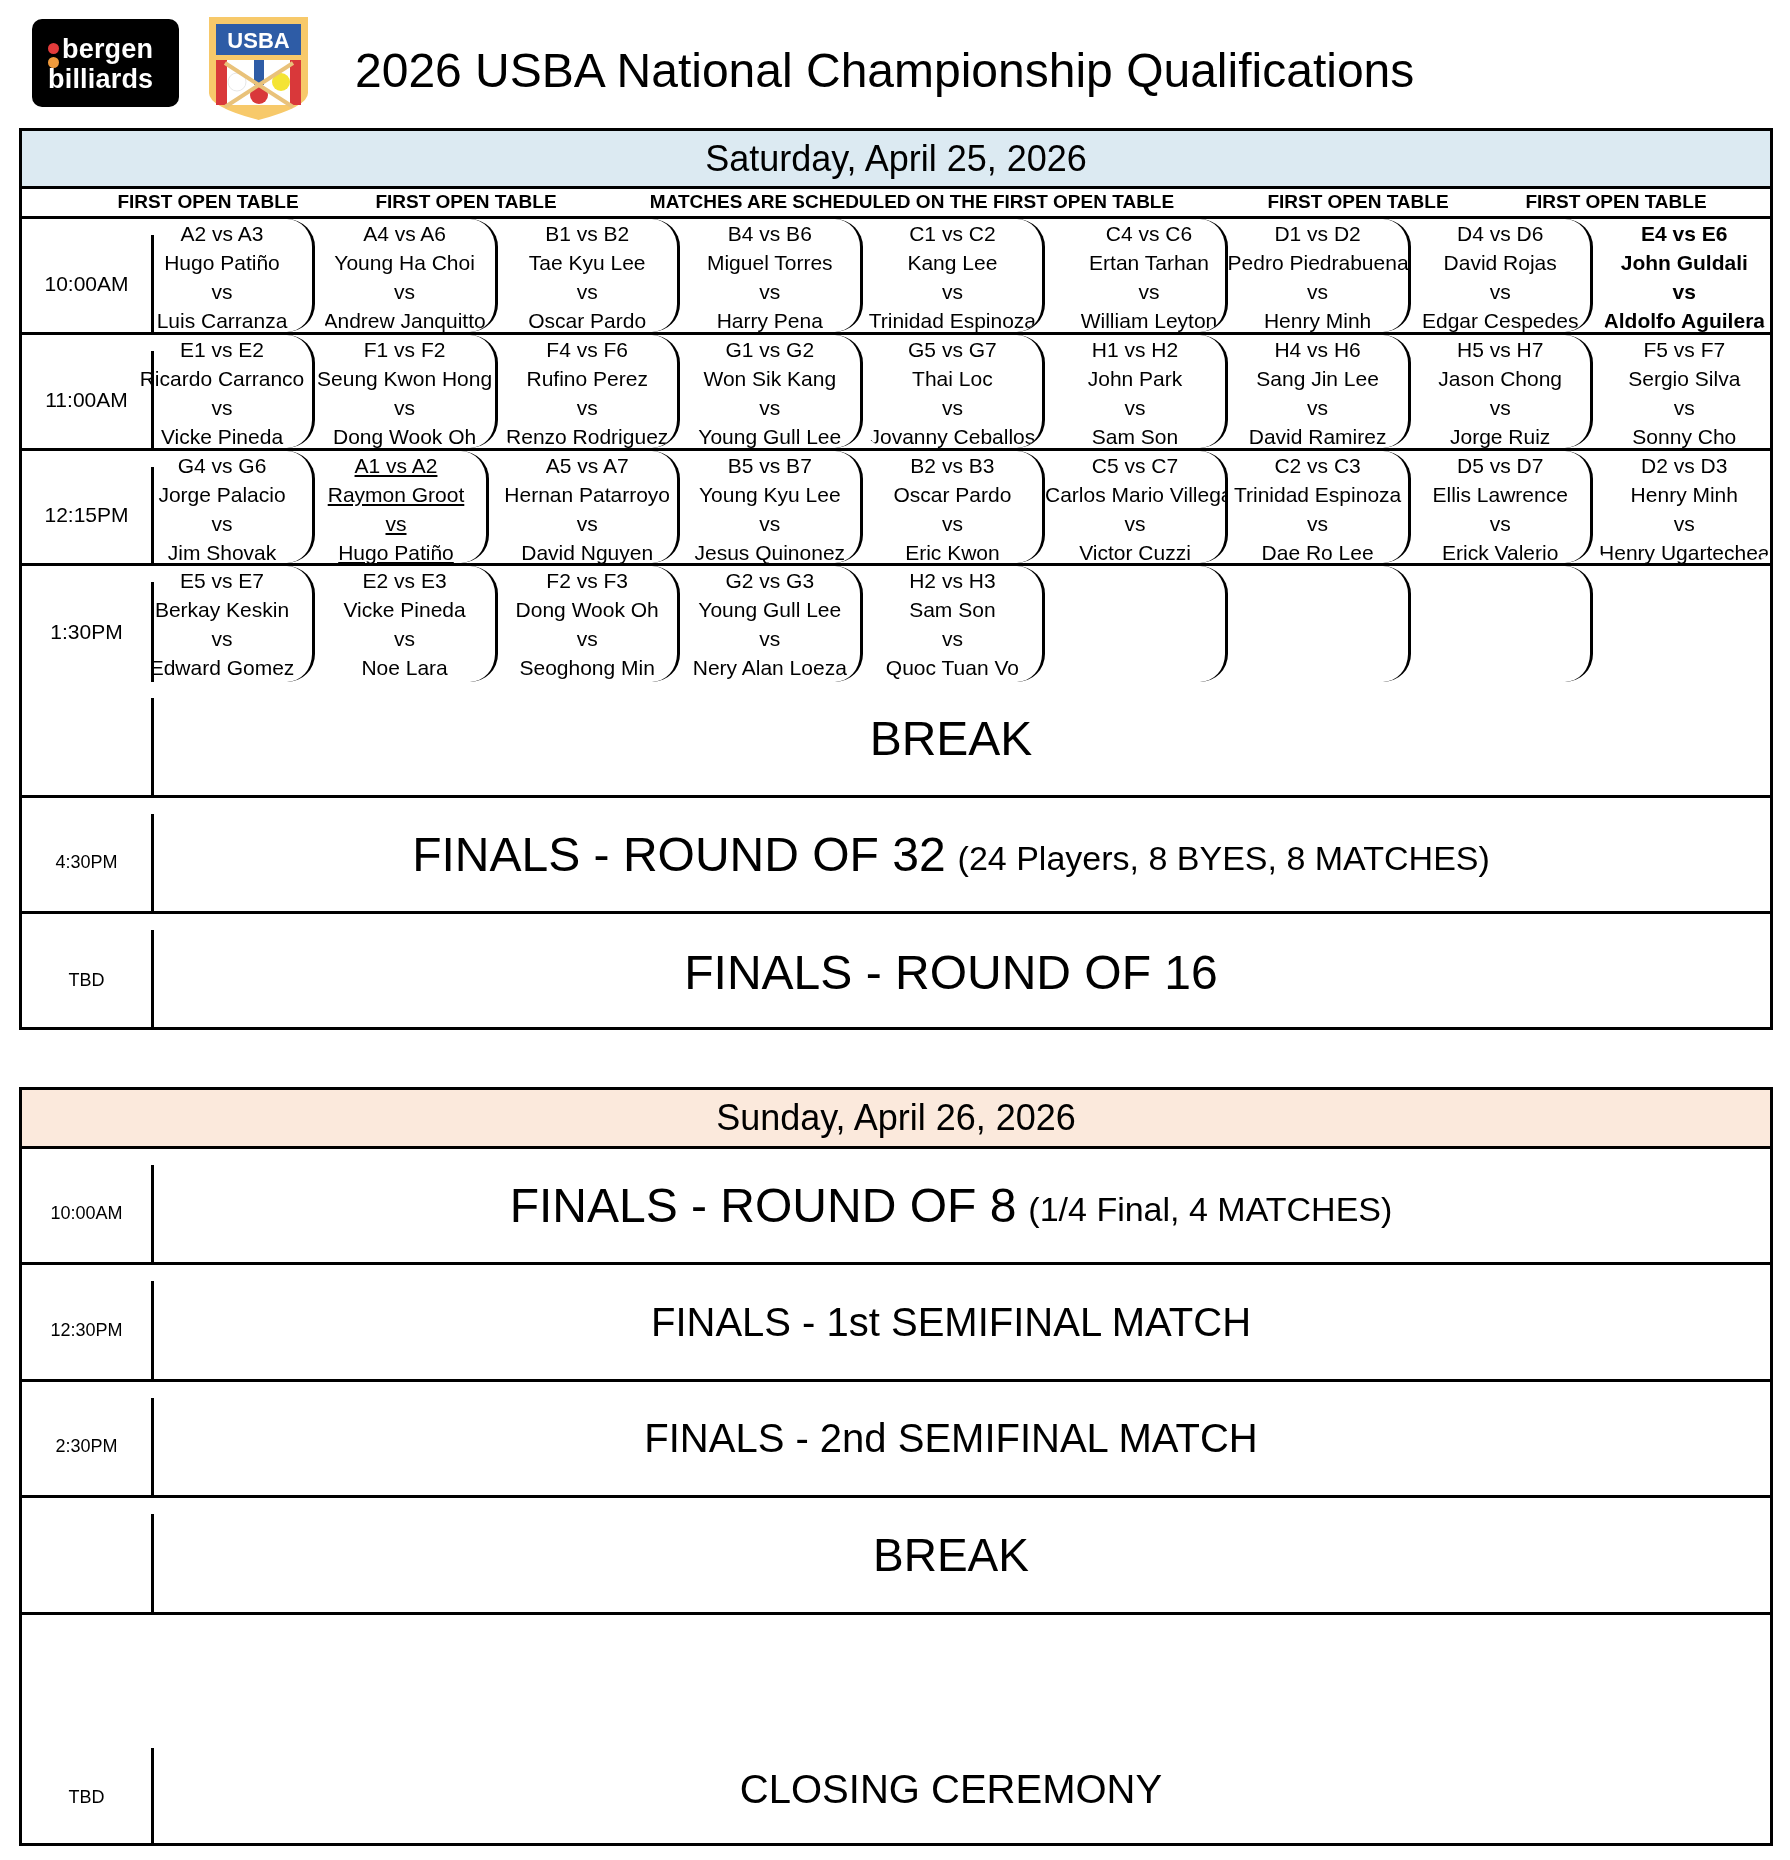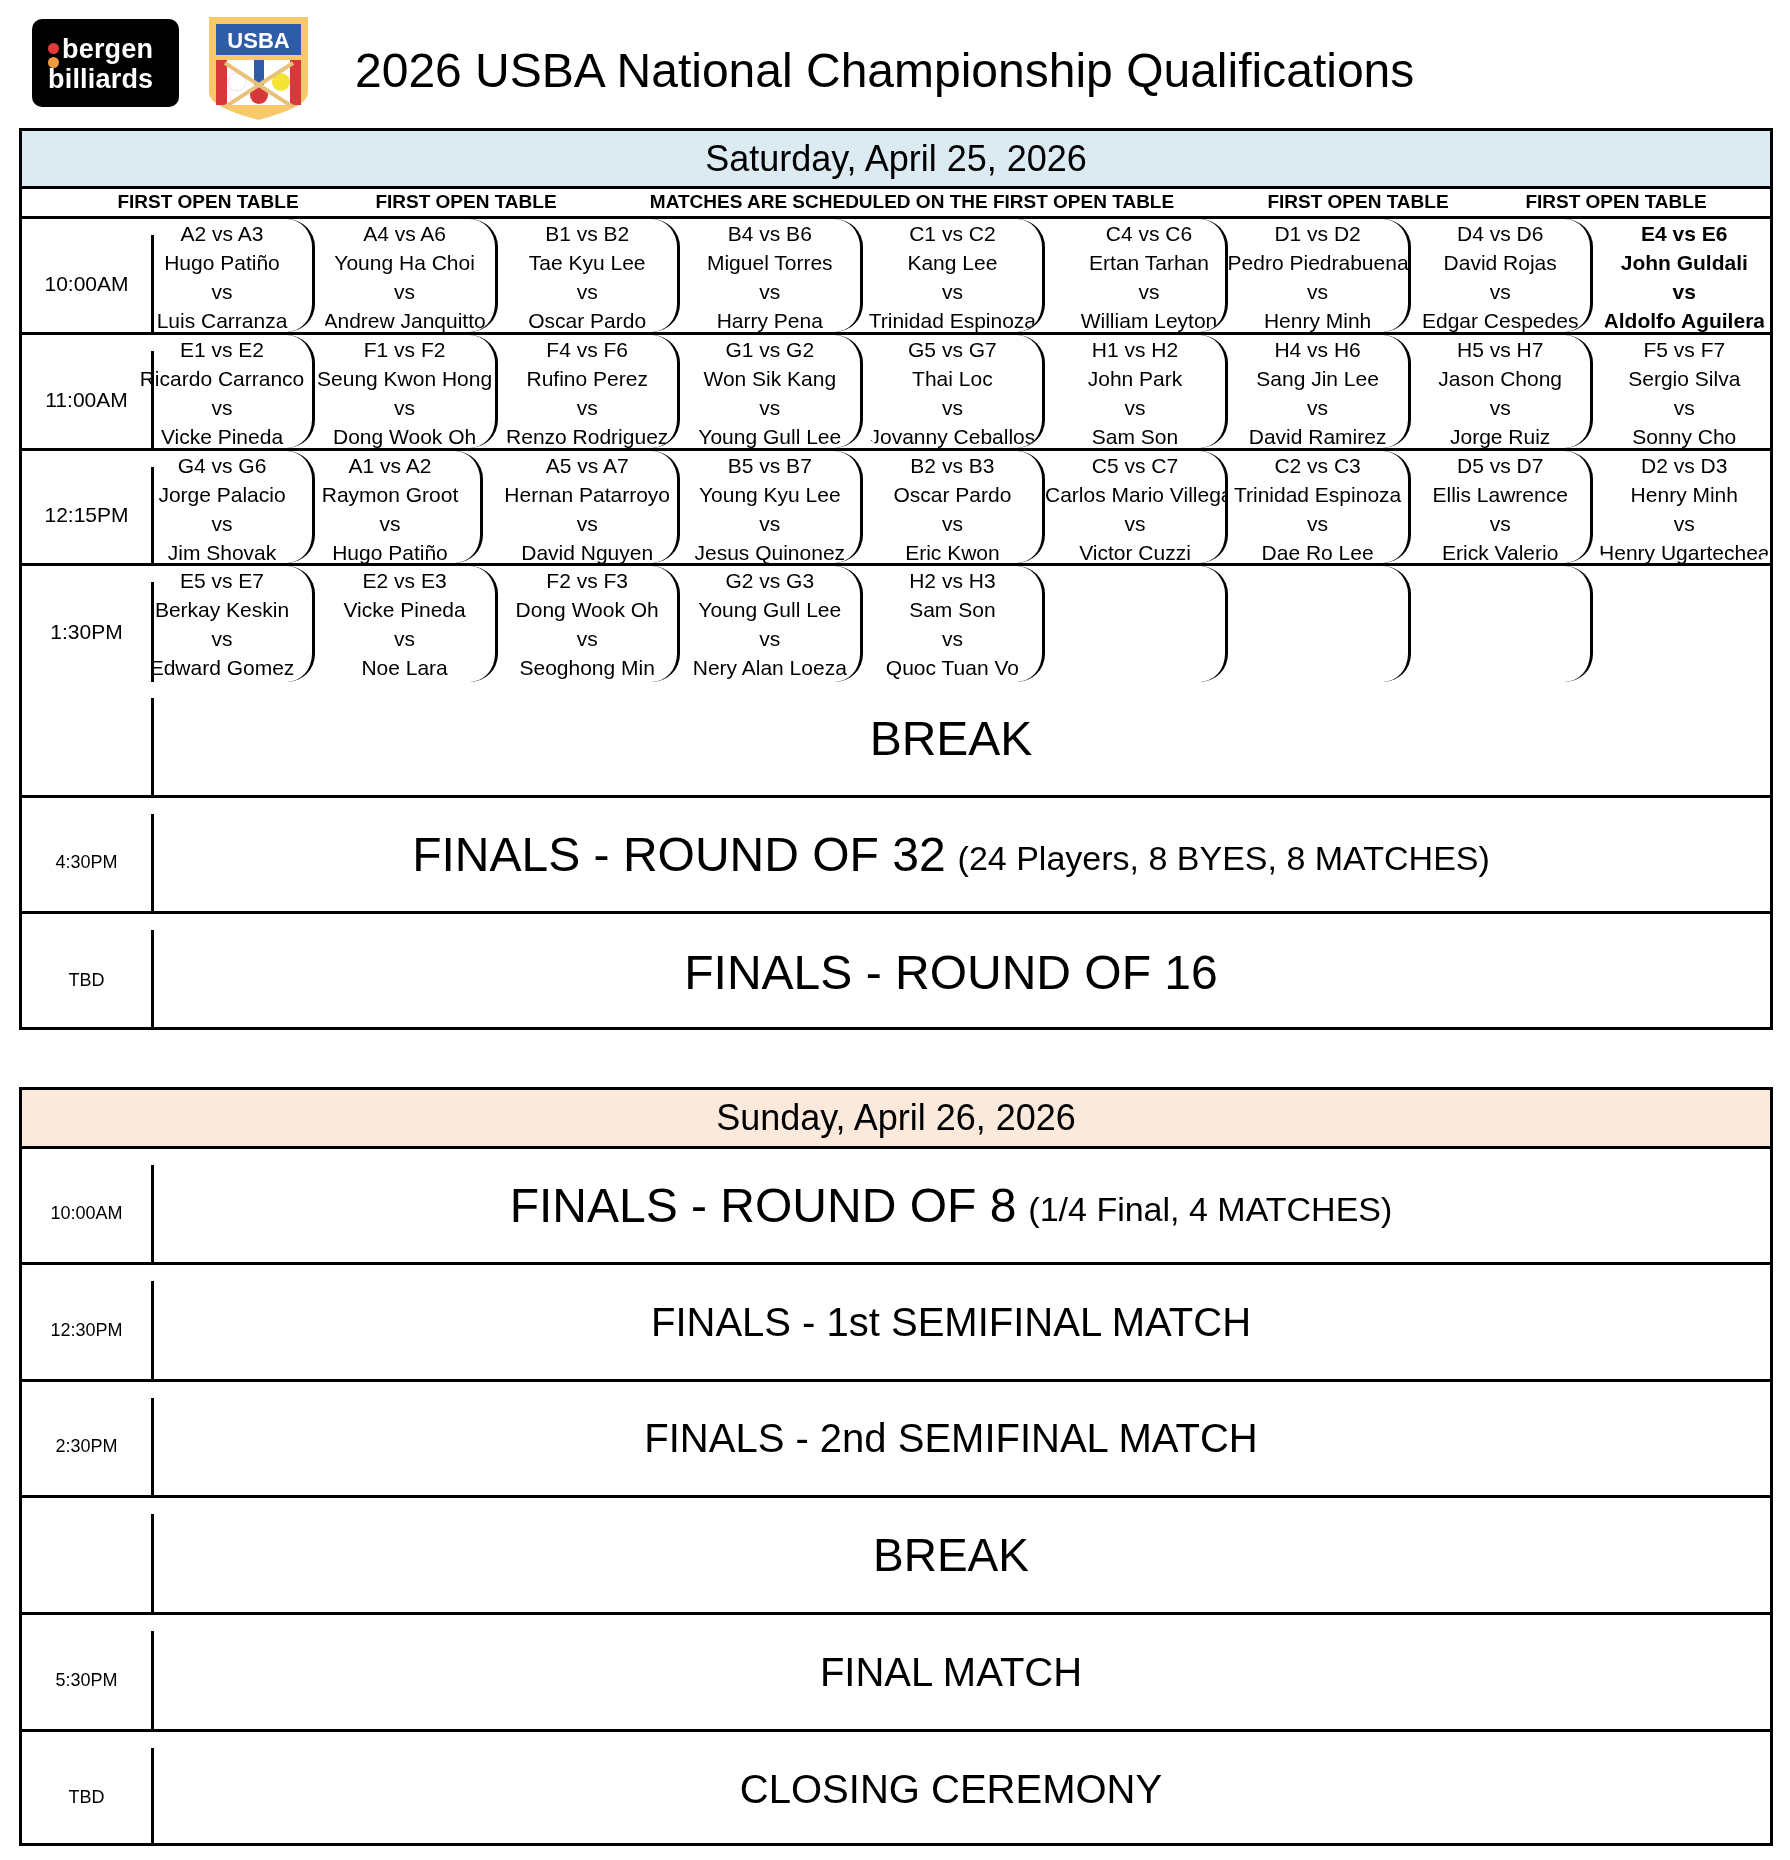--- a/index.html
+++ b/index.html
@@ -202,21 +202,21 @@
         </div>
       </div>
       <div class="row" style="top: 320px; height: 115px;">
         <div class="time">12:15PM</div>
         <div class="cell" style="left: 110px;">
           <div>G4 vs G6</div>
           <div>Jorge Palacio</div>
           <div>vs</div>
           <div>Jim Shovak</div>
         </div>
-        <div class="cell" style="left: 278px;">
+        <div class="cell" style="left: 284px; text-decoration: underline;">
           <div>A1 vs A2</div>
           <div>Raymon Groot</div>
           <div>vs</div>
           <div>Hugo Patiño</div>
         </div>
         <div class="cell" style="left: 475.2px;">
           <div>A5 vs A7</div>
           <div>Hernan Patarroyo</div>
           <div>vs</div>
           <div>David Nguyen</div>
@@ -350,21 +350,17 @@
     <div class="span mid">FINALS - 1st SEMIFINAL MATCH</div>
   </div>
   <div class="row" style="top:292px;height:116px">
     <div class="time small">2:30PM</div>
     <div class="span mid">FINALS - 2nd SEMIFINAL MATCH</div>
   </div>
   <div class="row" style="top:408px;height:117px">
     <div class="time small"></div>
     <div class="span big" style="font-size:46px">BREAK</div>
   </div>
-  <div class="row" style="top:525px;height:117px">
-    <div class="time small">5:30PM</div>
-    <div class="span mid">FINAL MATCH</div>
-  </div>
   <div class="row" style="top:642px;height:114px;border-bottom:none">
     <div class="time small">TBD</div>
     <div class="span mid">CLOSING CEREMONY</div>
   </div>
 </div>
 
 </body></html>

